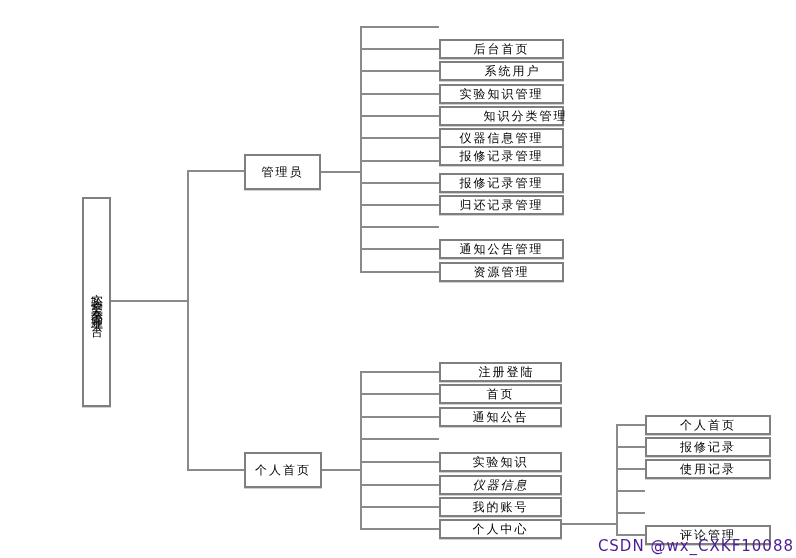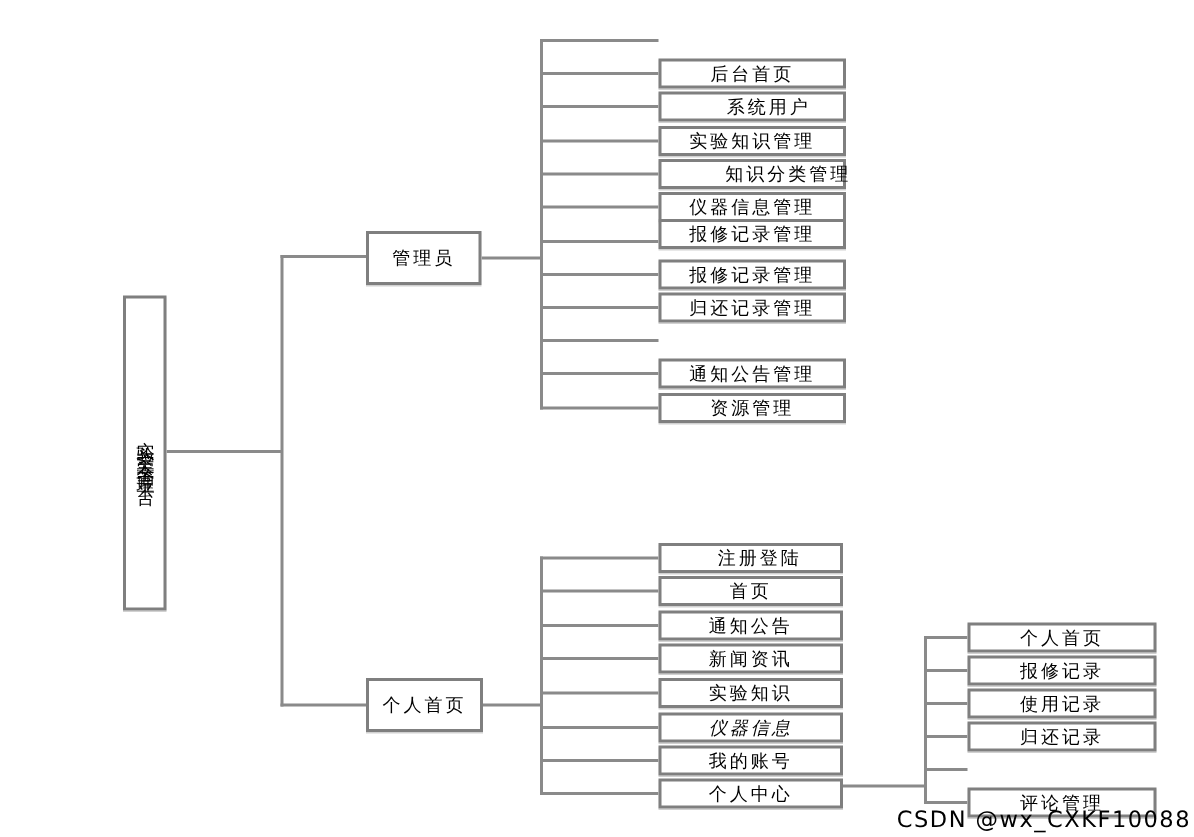--- a/index.html
+++ b/index.html
@@ -32,21 +32,21 @@
     text-orientation:upright;
     letter-spacing:4px;
     font-size:12px;
   }
   .hline{position:absolute;height:2px;background:#8a8a8a;}
   .vline{position:absolute;width:2px;background:#8a8a8a;}
   .watermark{
     position:absolute;
     top:537px;right:2px;
     font-size:15px;
-    color:#000000;
+    color:#4c1d95;
     letter-spacing:1px;
     pointer-events:none;
   }
 </style>
 </head>
 <body>
 
 <div class="canvas">
 
   <div class="hline" style="left:111px;top:300px;width:77px;"></div>
@@ -133,23 +133,20 @@
 
   <div class="node leaf-u" style="top:362px;padding-left:12px;">
       <span>注册登陆</span>
     </div>
   <div class="node leaf-u" style="top:384px;">
       <span>首页</span>
     </div>
   <div class="node leaf-u" style="top:407px;font-family:Liberation Mono, monospace;">
       <span>通知公告</span>
     </div>
-  <div class="node leaf-u" style="top:429px;">
-      <span>新闻资讯</span>
-    </div>
   <div class="node leaf-u" style="top:452px;">
       <span>实验知识</span>
     </div>
   <div class="node leaf-u" style="top:475px;font-style:italic;">
       <span>仪器信息</span>
     </div>
   <div class="node leaf-u" style="top:497px;">
       <span>我的账号</span>
     </div>
   <div class="node leaf-u" style="top:519px;">
@@ -158,22 +155,19 @@
 
   <div class="node leaf-p" style="top:415px;">
       <span>个人首页</span>
     </div>
   <div class="node leaf-p" style="top:437px;">
       <span>报修记录</span>
     </div>
   <div class="node leaf-p" style="top:459px;">
       <span>使用记录</span>
     </div>
-  <div class="node leaf-p" style="top:481px;">
-      <span>归还记录</span>
-    </div>
   <div class="node leaf-p" style="top:525px;">
       <span>评论管理</span>
     </div>
 
   <div class="watermark">CSDN @wx_CXKF10088</div>
 
 </div>
 
 </body></html>

